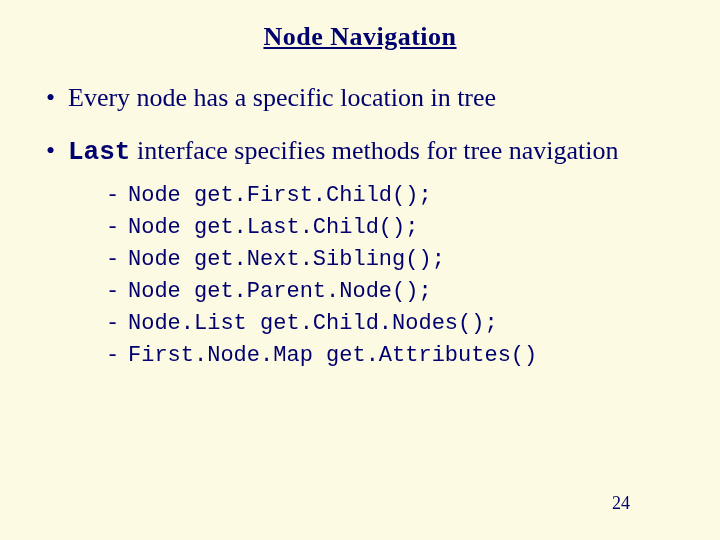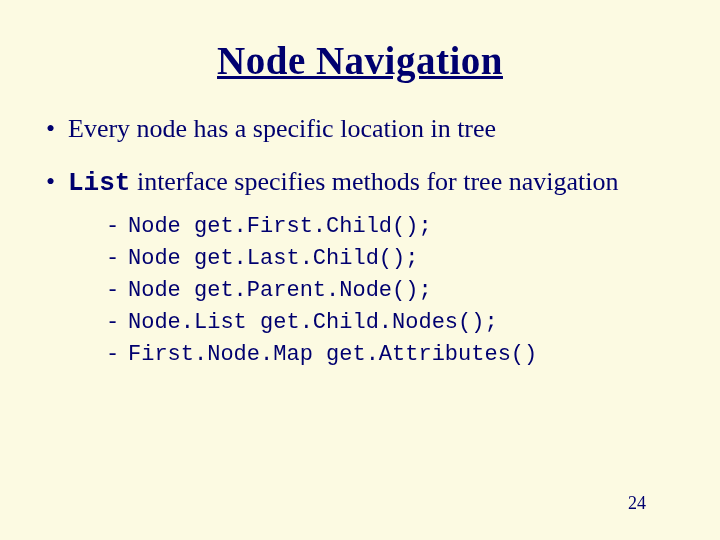--- a/index.html
+++ b/index.html
@@ -18,25 +18,24 @@
     height: 540px;
     box-sizing: border-box;
     padding: 22px 30px 0 30px;
   }
   .title-wrap {
     text-align: center;
     margin-bottom: 28px;
   }
   .title {
     display: inline-block;
-    font-size: 39px;
+    font-size: 26px;
     font-weight: bold;
     text-decoration: underline;
     letter-spacing: 0.5px;
-    margin-top: 16px;
   }
   ul.main {
     list-style: none;
     padding: 0;
     margin: 12px;
   }
   ul.main > li.bullet {
     font-size: 26px;
     line-height: 1.35;
     margin: 0 0 18px 0;
@@ -69,21 +68,21 @@
     white-space: nowrap;
   }
   ul.sub > li::before {
     content: "-";
     position: absolute;
     left: 0;
     top: 0;
   }
   .page-num {
     position: absolute;
-    right: 74px;
+    right: 90px;
     bottom: 26px;
     font-size: 18px;
     font-family: "Times New Roman", Times, serif;
   }
 </style>
 </head>
 <body>
 
 <div class="slide">
 
@@ -91,25 +90,26 @@
     <span class="title">Node Navigation</span>
   </div>
 
   <ul class="main">
 
     <li class="bullet">
       <span>Every node has a specific location in tree</span>
     </li>
 
     <li class="bullet">
-      <span class="code-bold">List</span><span> interface specifies methods for tree navigation</span>
+      <span class="code-bold">Last</span><span> interface specifies methods for tree navigation</span>
 
       <ul class="sub">
         <li>Node get.First.Child();</li>
         <li>Node get.Last.Child();</li>
+        <li>Node get.Next.Sibling();</li>
         <li>Node get.Parent.Node();</li>
         <li>Node.List get.Child.Nodes();</li>
         <li>First.Node.Map get.Attributes()</li>
       </ul>
     </li>
 
   </ul>
 
   <div class="page-num">24</div>
 

